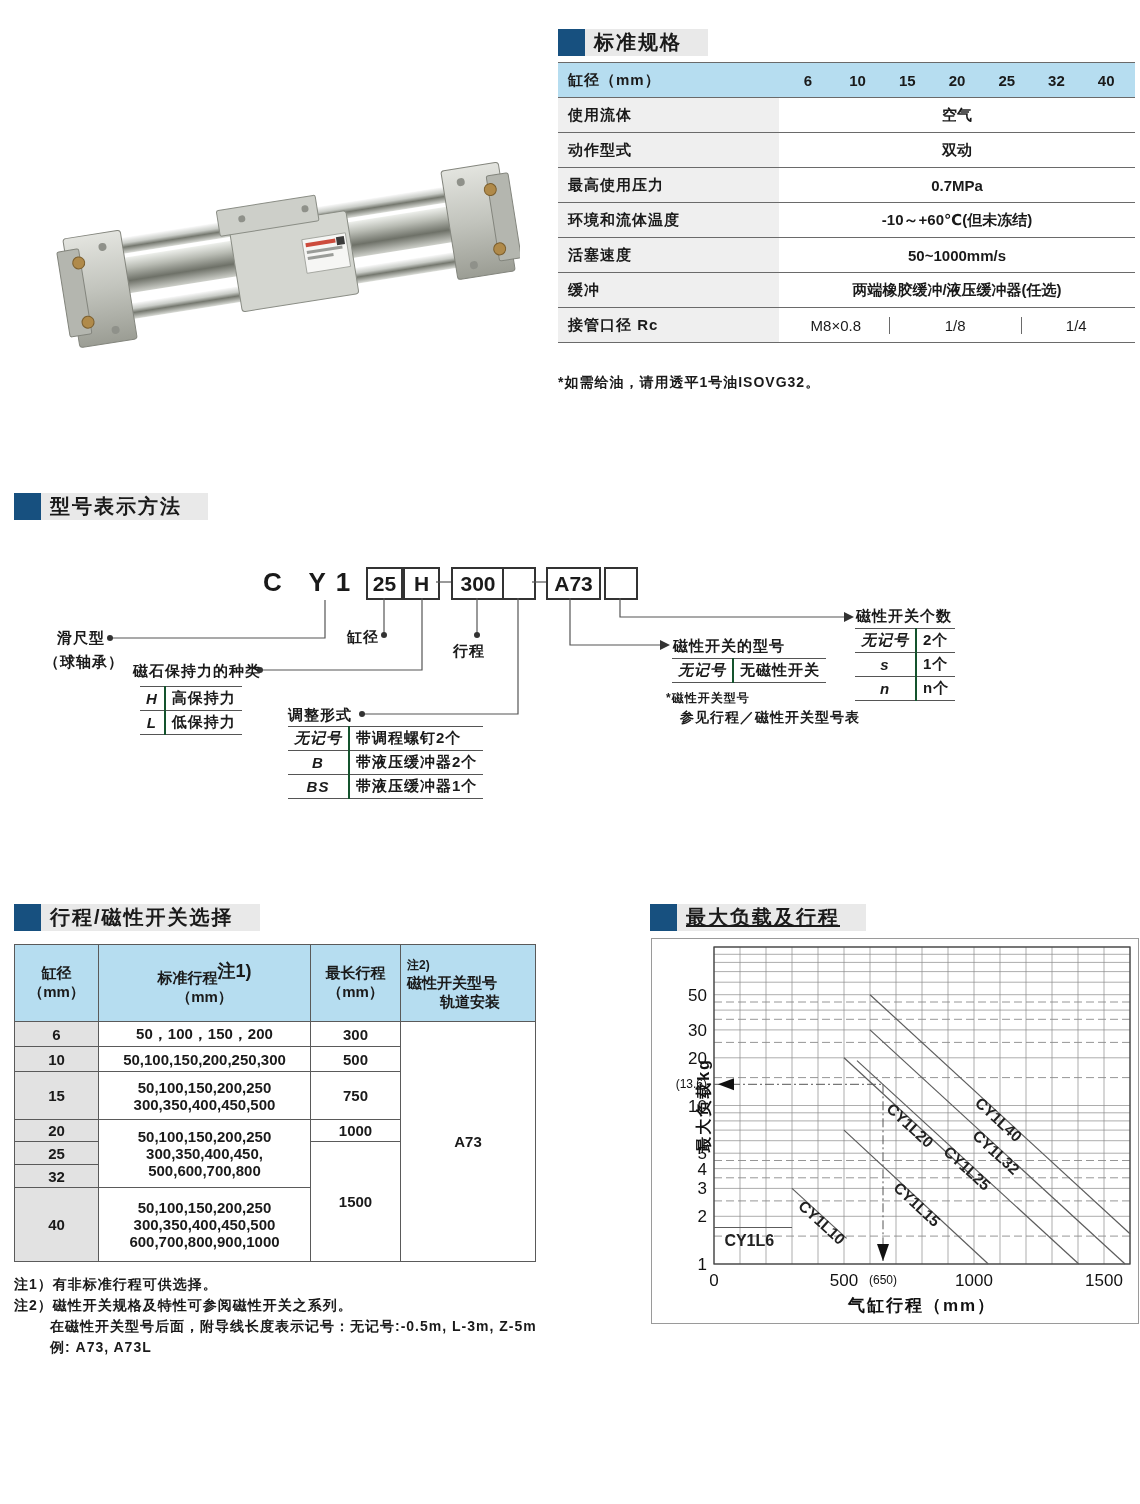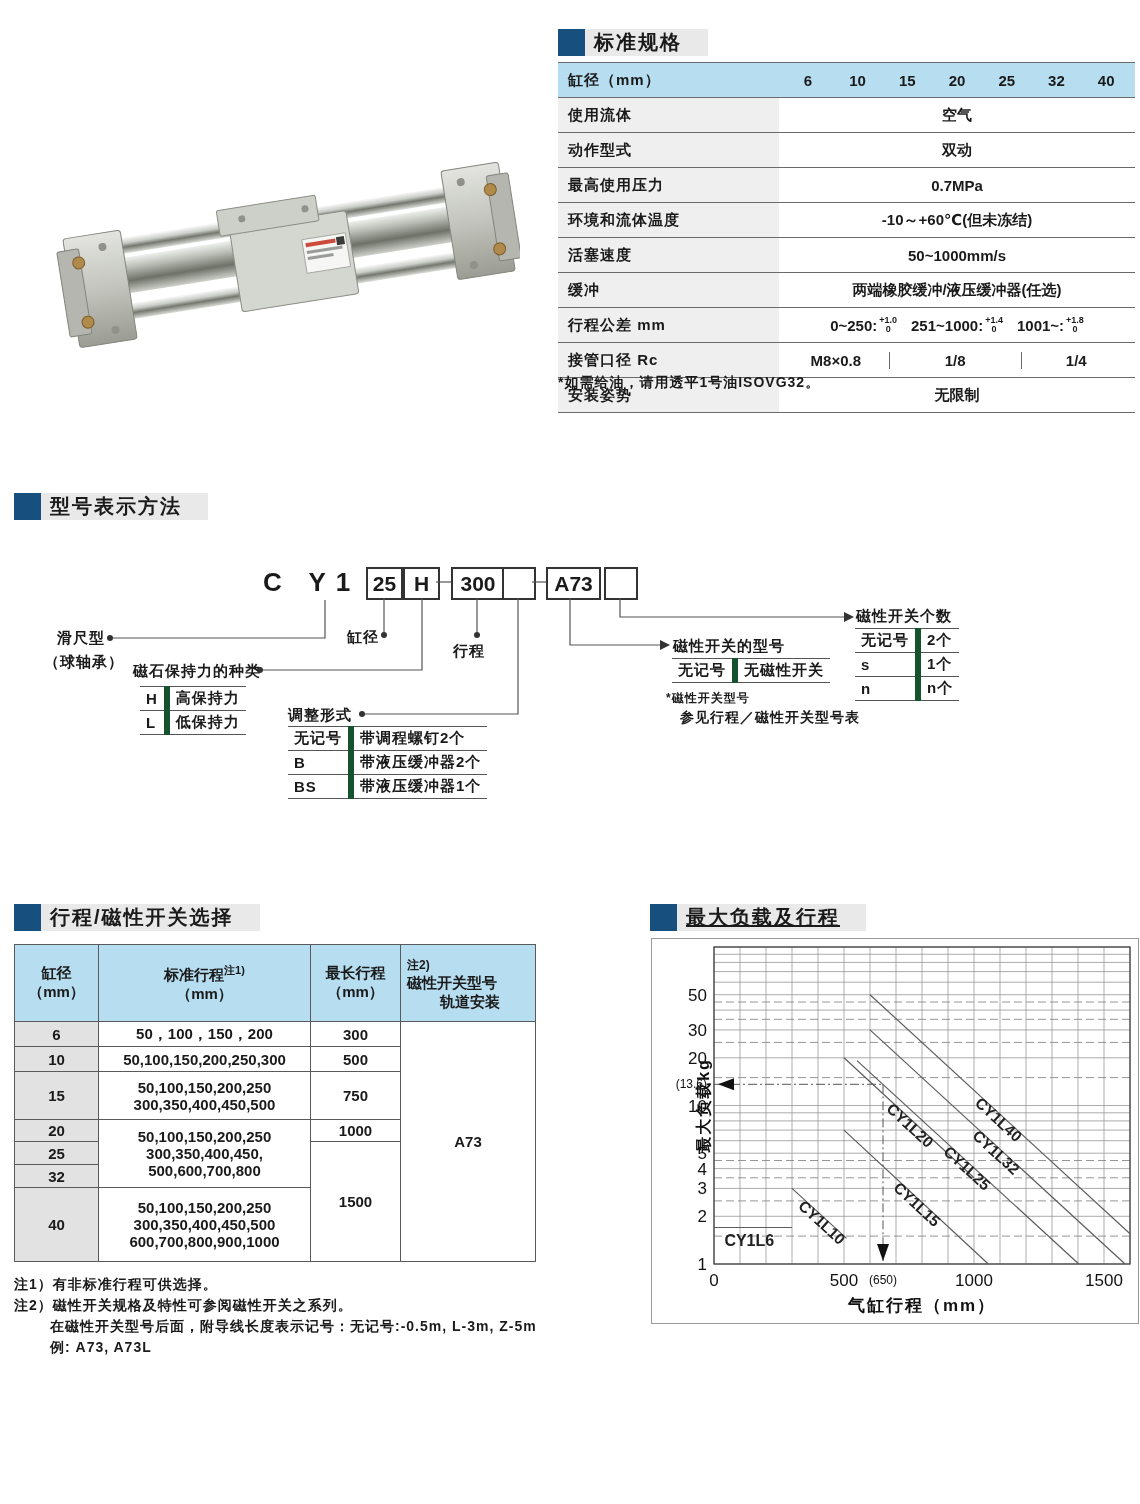--- a/index.html
+++ b/index.html
@@ -15,36 +15,36 @@
   #spec-table .lbl{width:207px;text-align:left;padding-left:10px;background:#efefef;font-weight:bold;letter-spacing:1px;}
   #spec-table .val{text-align:center;font-weight:bold;}
   #spec-table .hdr{background:#b6ddf0;font-weight:bold;}
   #spec-table .hdr.lbl{background:#b6ddf0;}
   .bore-strip{display:flex;}
   .bore-strip span{flex:1;text-align:center;font-weight:bold;}
   .tolrow{display:flex;justify-content:center;gap:14px;align-items:center;}
   .tolitem{display:flex;align-items:center;font-weight:bold;}
   .stack{display:inline-flex;flex-direction:column;font-size:9px;line-height:9px;margin-left:2px;font-weight:bold;}
   .portrow{display:flex;}
-  .portrow .pc{text-align:center;font-weight:bold;border-left:1px solid #6a6a6a;}
+  .portrow .pc{text-align:center;font-weight:normal;border-left:1px solid #6a6a6a;}
   .portrow .pc:first-child{border-left:none;}
   #spec-foot{position:absolute;left:558px;top:374px;font-size:14px;font-weight:bold;letter-spacing:1px;}
   
   .codebox{position:absolute;border:2px solid #333;background:#fff;display:flex;align-items:center;justify-content:center;font-size:21px;font-weight:bold;}
   #code-prefix{position:absolute;left:263px;top:567px;font-size:26px;font-weight:600;letter-spacing:10px;white-space:nowrap;}
   .callout{position:absolute;font-size:15px;font-weight:bold;letter-spacing:1px;white-space:nowrap;}
   .mini-table{position:absolute;border-collapse:collapse;font-size:15px;}
   .mini-table td{border-top:1px solid #555;border-bottom:1px solid #555;padding:2px 6px;font-weight:bold;letter-spacing:1px;white-space:nowrap;}
-  .mini-table td:first-child{border-right:6px solid #14532d;}
+  .mini-table td:first-child{border-right:2px solid #14532d;text-align:center;font-style:italic;}
   
   #stroke-table{position:absolute;left:14px;top:944px;width:521px;border-collapse:collapse;table-layout:fixed;font-size:15px;text-align:center;}
   #stroke-table th,#stroke-table td{border:1px solid #5a5a5a;padding:1px 2px;font-weight:bold;}
   #stroke-table th{background:#b6ddf0;height:74px;font-weight:bold;}
   #stroke-table td.bore{background:#e2e2e2;}
-  #stroke-table .small-note{font-size:11px;vertical-align:super;}
+  #stroke-table .small-note{font-size:18px;vertical-align:super;}
   #notes{position:absolute;left:14px;top:1274px;font-size:14px;font-weight:bold;line-height:21px;letter-spacing:1px;}
   #notes .ind{padding-left:36px;}
   
   #chart-wrap{position:absolute;left:651px;top:938px;width:486px;height:384px;border:1px solid #9a9a9a;background:#fff;}
   svg text{font-family:"Liberation Sans","DejaVu Sans",sans-serif;}
 </style>
 </head>
 <body>
 
 <div class="abs" style="left:50px;top:135px;width:470px;height:215px;">
@@ -152,51 +152,28 @@
       </tr>
       <tr>
         <td class="lbl">活塞速度</td>
         <td class="val"><span>50~1000mm/s</span></td>
       </tr>
       <tr>
         <td class="lbl">缓冲</td>
         <td class="val"><span>两端橡胶缓冲/液压缓冲器(任选)</span></td>
       </tr>
       <tr>
-        <td class="lbl">行程公差 mm</td>
-        <td class="val">
-          <div class="tolrow">
-            <span class="tolitem">0~250:<span class="stack">
-                <span>+1.0</span>
-                <span>0</span>
-              </span></span>
-            <span class="tolitem">251~1000:<span class="stack">
-                <span>+1.4</span>
-                <span>0</span>
-              </span></span>
-            <span class="tolitem">1001~:<span class="stack">
-                <span>+1.8</span>
-                <span>0</span>
-              </span></span>
-          </div>
-        </td>
-      </tr>
-      <tr>
         <td class="lbl">接管口径 Rc</td>
         <td class="val">
           <div class="portrow">
             <span class="pc" style="width:113px">M8×0.8</span>
             <span class="pc" style="width:140px">1/8</span>
             <span class="pc" style="width:117px">1/4</span>
           </div>
         </td>
-      </tr>
-      <tr>
-        <td class="lbl">安装姿势</td>
-        <td class="val"><span>无限制</span></td>
       </tr>
     </tbody>
   </table>
 <div id="spec-foot">*如需给油，请用透平1号油ISOVG32。</div>
 
 <div id="code-prefix">C Y1 L</div>
 <div class="codebox" style="left:366px;top:567px;width:33px;height:29px;">
     <span>25</span>
   </div>
 <div class="codebox" style="left:403px;top:567px;width:33px;height:29px;">

